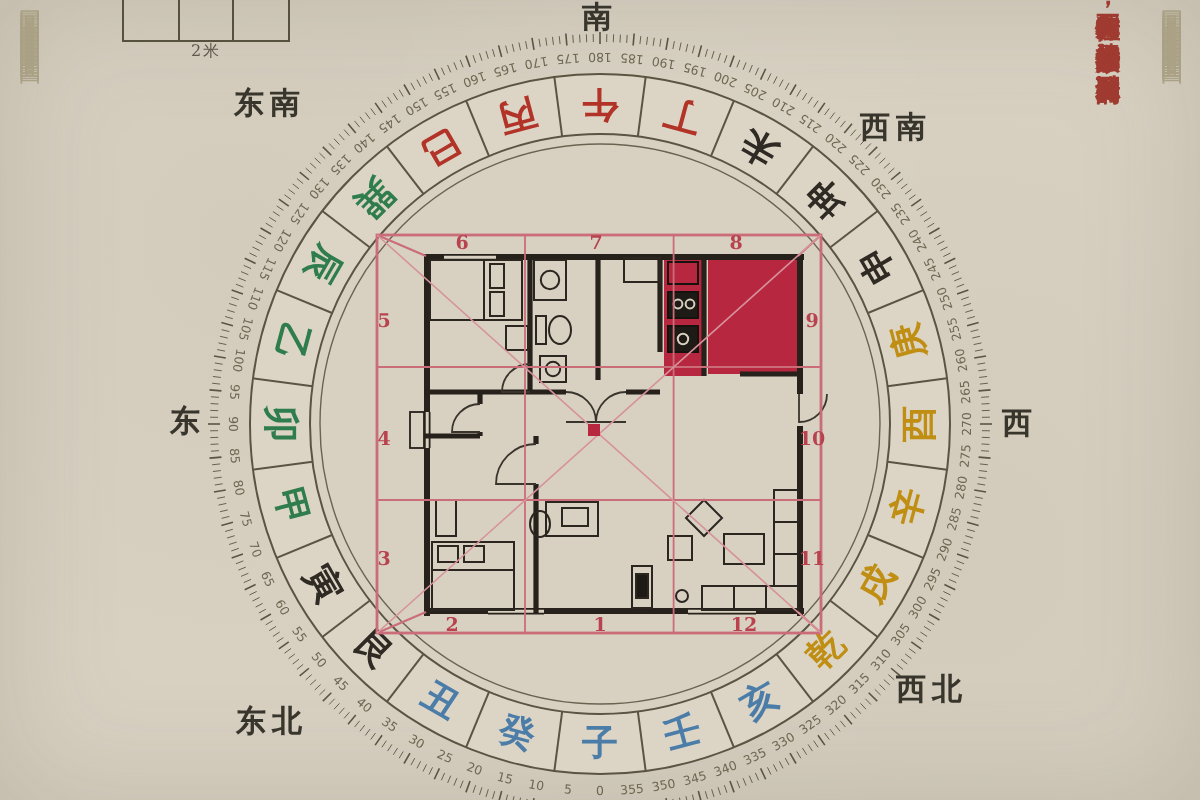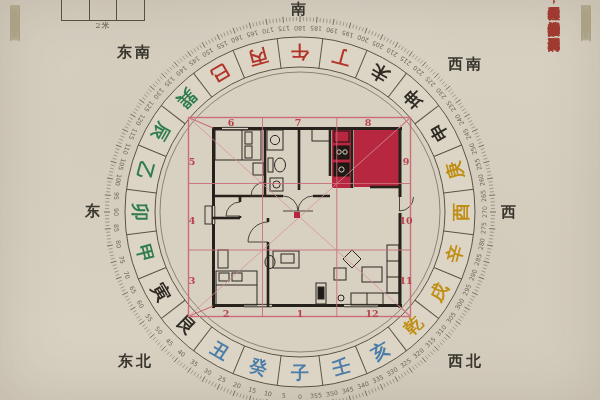--- a/index.html
+++ b/index.html
@@ -875,19 +875,19 @@
       <text x="368" y="122" text-anchor="middle" dominant-baseline="central" font-size="9.5" font-weight="bold" fill="#b8434e" font-family="&quot;DejaVu Serif&quot;,&quot;Liberation Serif&quot;,serif">8</text>
       <text x="406" y="161" text-anchor="middle" dominant-baseline="central" font-size="9.5" font-weight="bold" fill="#b8434e" font-family="&quot;DejaVu Serif&quot;,&quot;Liberation Serif&quot;,serif">9</text>
       <text x="406" y="220" text-anchor="middle" dominant-baseline="central" font-size="9.5" font-weight="bold" fill="#b8434e" font-family="&quot;DejaVu Serif&quot;,&quot;Liberation Serif&quot;,serif">10</text>
       <text x="406" y="280" text-anchor="middle" dominant-baseline="central" font-size="9.5" font-weight="bold" fill="#b8434e" font-family="&quot;DejaVu Serif&quot;,&quot;Liberation Serif&quot;,serif">11</text>
       <text x="372" y="313" text-anchor="middle" dominant-baseline="central" font-size="9.5" font-weight="bold" fill="#b8434e" font-family="&quot;DejaVu Serif&quot;,&quot;Liberation Serif&quot;,serif">12</text>
     </g>
 </svg>
 
 <div class="dir-label" style="left:300px;top:9px;">南</div>
 <div class="dir-label" style="left:135px;top:52px;">东南</div>
-<div class="dir-label" style="left:466px;top:64px;">西南</div>
+<div class="dir-label" style="left:448px;top:64px;">西南</div>
 <div class="dir-label" style="left:94px;top:211px;">东</div>
 <div class="dir-label" style="left:510px;top:212px;">西</div>
 <div class="dir-label" style="left:136px;top:361px;text-align:center;">东北</div>
-<div class="dir-label" style="left:466px;top:361px;">西北</div>
+<div class="dir-label" style="left:466px;top:345px;">西北</div>
 
 <div id="annotation-col">的方向和五行属性，选择相应的物品进行摆放，以达到调和五行的目的。</div>
 
 </body></html>

